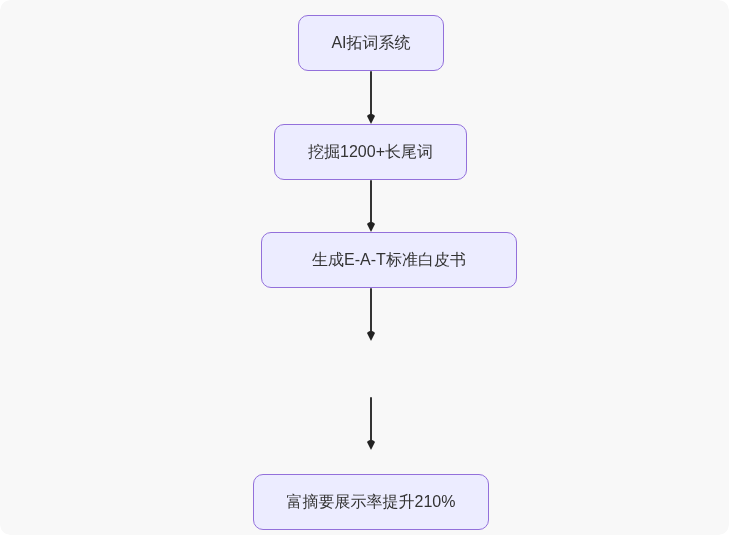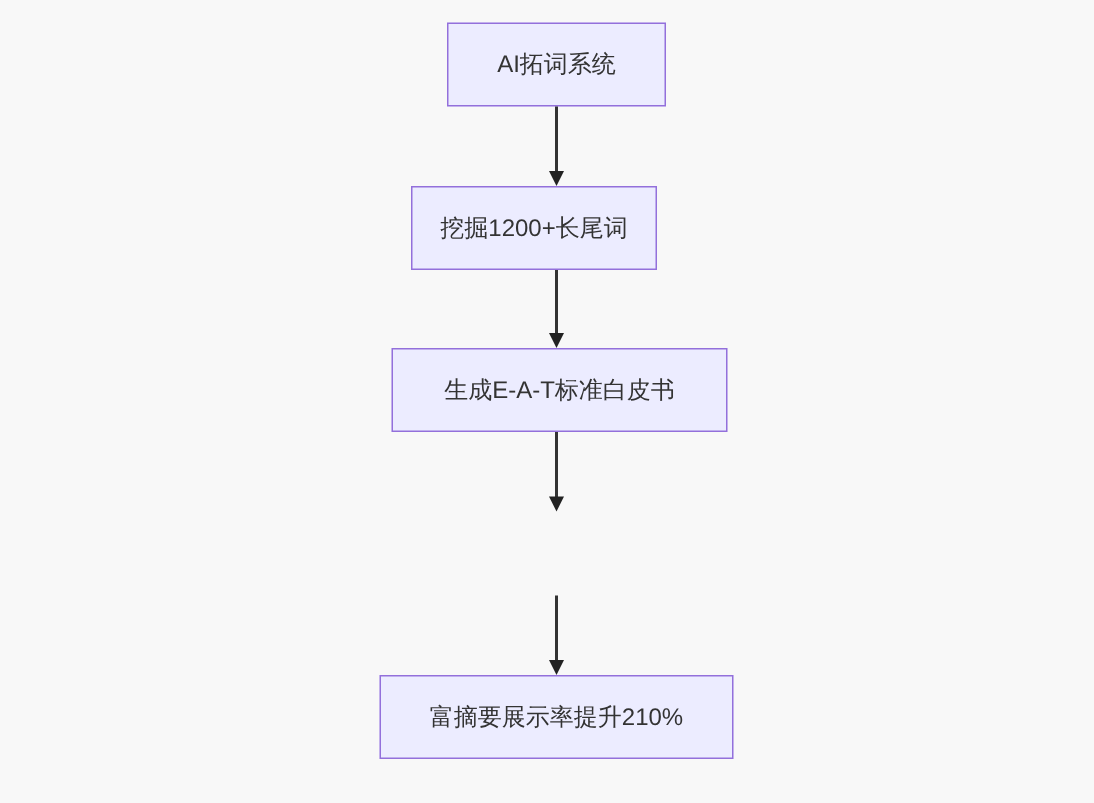--- a/index.html
+++ b/index.html
@@ -2,21 +2,21 @@
 <html style="--node-fill: #ECECFF; --node-border: #9370DB; --text: #333333; --arrow: #333333; --background: #F8F8F8;"><head>
 <meta charset="utf-8">
 <style>
   :root {
     --node-fill: #ECECFF;
     --node-border: #9370DB;
     --text: #333333;
     --arrow: #333333;
     --background: #F8F8F8;
   }
-  * { margin: 0; padding: 0; box-sizing: border-box; }
+  * { margin: 0; padding: 0; box-sizing: border-box; border-radius: 10px; }
   html, body {
     width: 729px; height: 535px;
     font-family: "Liberation Sans", "DejaVu Sans", sans-serif;
   }
   .canvas {
     position: relative;
     width: 729px; height: 535px;
     background: var(--background);
     overflow: hidden;
   }
@@ -52,35 +52,35 @@
 
 <div class="canvas">
 
   <div class="node" style="left:298px; top:15px; width:146px;">
     <span>AI拓词系统</span>
   </div>
 
   <div class="edge-line" style="left:370px; top:71px; height:44px;"></div>
   <div class="arrowhead" style="left:366px; top:114px;"></div>
 
-  <div class="node" style="left:274px; top:124px; width:164px;">
+  <div class="node" style="left:274px; top:124px; width:193px;">
     <span>挖掘1200+长尾词</span>
   </div>
 
   <div class="edge-line" style="left:370px; top:180px; height:43px;"></div>
   <div class="arrowhead" style="left:366px; top:222px;"></div>
 
-  <div class="node" style="left:261px; top:232px; width:224px;">
+  <div class="node" style="left:261px; top:232px; width:256px;">
     <span>生成E-A-T标准白皮书</span>
   </div>
 
   <div class="edge-line" style="left:370px; top:288px; height:44px;"></div>
   <div class="arrowhead" style="left:366px; top:331px;"></div>
 
 
   <div class="edge-line" style="left:370px; top:397px; height:44px;"></div>
   <div class="arrowhead" style="left:366px; top:440px;"></div>
 
-  <div class="node" style="left:253px; top:450px; width:236px;align-items:center;">
+  <div class="node" style="left:253px; top:474px; width:236px;align-items:center;">
     <span>富摘要展示率提升210%</span>
   </div>
 
 </div>
 
 </body></html>

